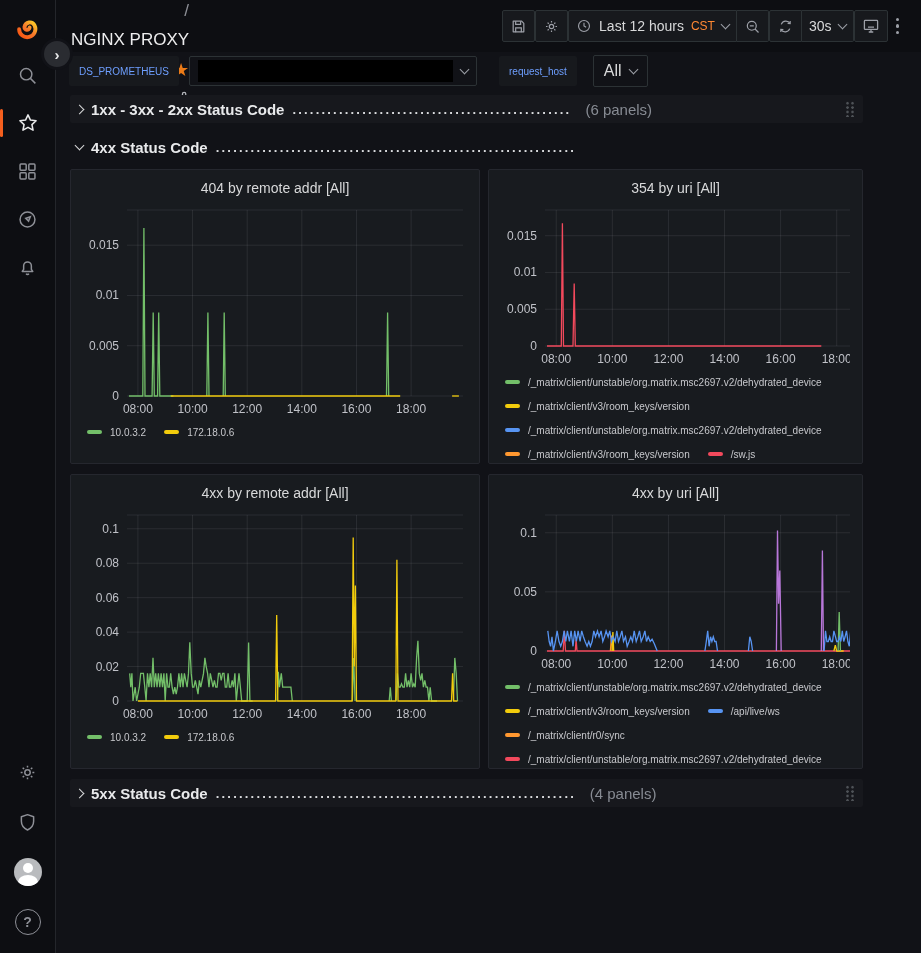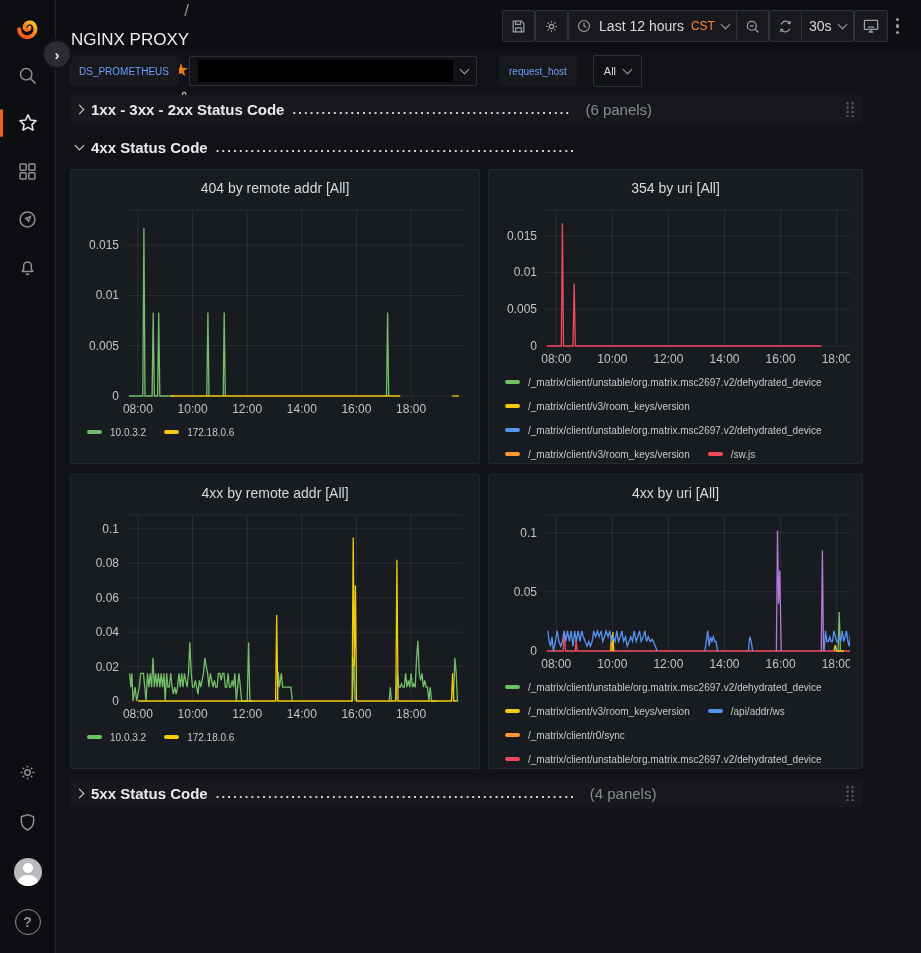--- a/index.html
+++ b/index.html
@@ -35,21 +35,21 @@
   .kebab{display:flex;flex-direction:column;gap:3px;padding:4px 8px;cursor:pointer;}
   .kebab i{width:3.5px;height:3.5px;border-radius:50%;background:#9da0a8;}
   .chev{display:inline-block;width:6px;height:6px;border-right:1.8px solid #9da0a8;border-bottom:1.8px solid #9da0a8;}
   .chev.down{transform:rotate(45deg);margin-top:-4px;}
   .chev.right{transform:rotate(-45deg);}
   
   .varrow{position:absolute;left:55px;top:52px;width:866px;height:38px;display:flex;align-items:center;gap:10px;padding:0 14px;box-sizing:border-box;}
   .varlabel{height:30px;display:flex;align-items:center;padding:0 10px;background:#17191d;border-radius:2px;color:#6e9fff;font-size:10px;font-weight:500;cursor:pointer;}
   .varbox{height:30px;width:288px;border:1px solid #2c3235;border-radius:2px;display:flex;align-items:center;padding:0 8px;box-sizing:border-box;gap:8px;cursor:pointer;background:#111217;}
   .redact{flex:1;height:22px;background:#000;}
-  .var-all{height:30px;border:1px solid #2c3235;border-radius:2px;display:flex;align-items:center;gap:8px;padding:0 10px;color:#d8d9da;font-size:11px;cursor:pointer;margin-left:6px;}
+  .var-all{height:30px;border:1px solid #2c3235;border-radius:2px;display:flex;align-items:center;gap:8px;padding:0 10px;color:#d8d9da;font-size:16px;cursor:pointer;margin-left:6px;}
   
   .dash{position:absolute;left:55px;top:90px;width:822px;padding:0 14px 0 15px;box-sizing:border-box;}
   .rowhdr{height:28px;display:flex;align-items:center;gap:8px;padding:0 8px 0 6px;margin-bottom:8px;cursor:pointer;}
   .rowhdr.boxed{background:#17181d;border-radius:2px;}
   .rowhdr .chev{border-color:#d8d9da;flex:0 0 auto;}
   .rtitle{font-size:15px;font-weight:700;color:#e9eaec;white-space:nowrap;}
   .rdots{font-size:13px;font-weight:700;color:#dcdde0;letter-spacing:2.2px;white-space:nowrap;overflow:hidden;max-width:360px;}
   .rcount{font-size:15px;color:#878b93;white-space:nowrap;margin-left:6px;}
   .draghandle{margin-left:auto;width:10px;height:16px;background-image:radial-gradient(circle,#4e5257 1.2px,transparent 1.4px);background-size:5px 4.4px;cursor:grab;}
   .prow{display:grid;grid-template-columns:410px 1fr;gap:8px;margin-bottom:10px;}
@@ -426,21 +426,21 @@
               <span class="li">
                 <span class="sw" style="background:#73bf69"></span>
                 <span>/_matrix/client/unstable/org.matrix.msc2697.v2/dehydrated_device</span>
               </span>
               <span class="li">
                 <span class="sw" style="background:#f2cc0c"></span>
                 <span>/_matrix/client/v3/room_keys/version</span>
               </span>
               <span class="li">
                 <span class="sw" style="background:#5794f2"></span>
-                <span>/api/addr/ws</span>
+                <span>/api/live/ws</span>
               </span>
               <span class="li">
                 <span class="sw" style="background:#ff9830"></span>
                 <span>/_matrix/client/r0/sync</span>
               </span>
               <span class="li">
                 <span class="sw" style="background:#f2495c"></span>
                 <span>/_matrix/client/unstable/org.matrix.msc2697.v2/dehydrated_device</span>
               </span>
             </div>

